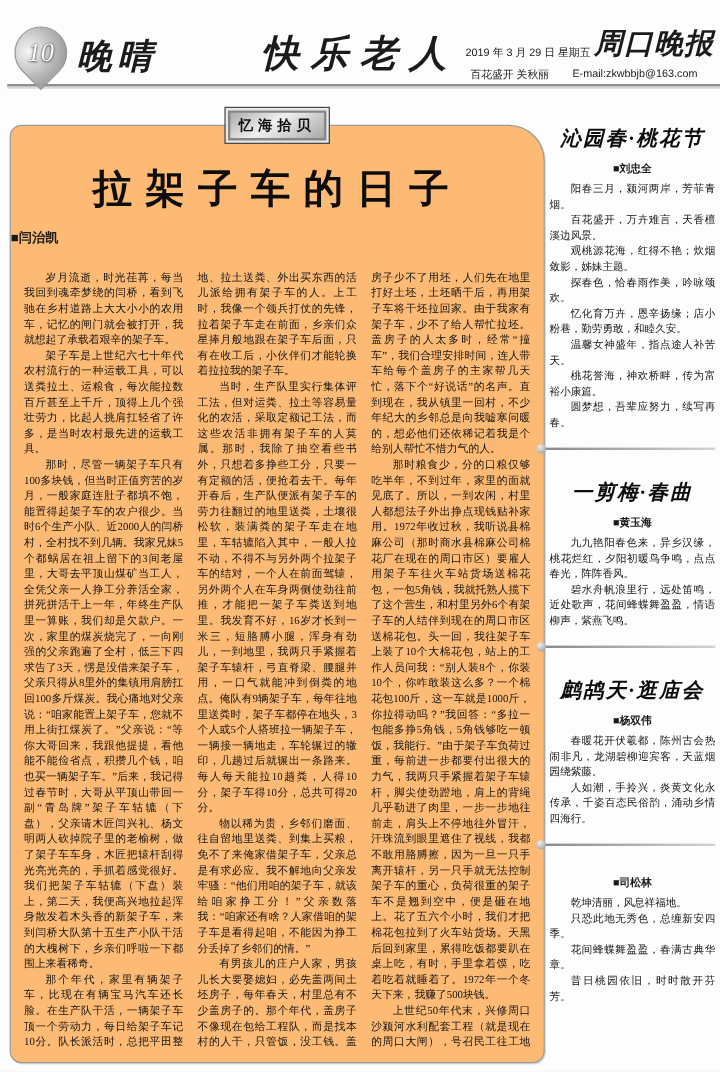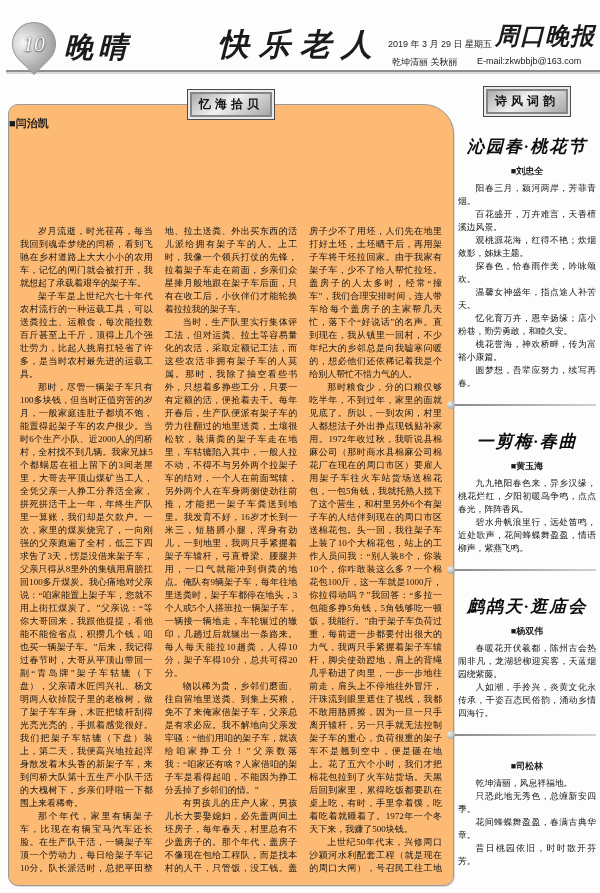--- a/index.html
+++ b/index.html
@@ -69,57 +69,55 @@
 
 <div class="page">
 
   <div>
     <div class="pagenum-pin">
       <span>10</span>
     </div>
     <div class="section-name">晚晴</div>
     <div class="masthead">快乐老人</div>
     <div class="issue-date">2019 年 3 月 29 日 星期五</div>
-    <div class="issue-editor">乾坤清丽 关秋丽</div>
+    <div class="issue-editor">百花盛开 关秋丽</div>
     <div class="issue-email">E-mail:zkwbbjb@163.com</div>
     <div class="paper-name">周口晚报</div>
     <div class="header-rule"></div>
   </div>
 
   <div class="article-box">
     <div class="badge article-badge">忆海拾贝</div>
+    <h1 class="article-title">拉架子车的日子</h1>
     <div class="article-author">■闫治凯</div>
     <div class="article-body">
         <p class="para">岁月流逝，时光荏苒，每当我回到魂牵梦绕的闫桥，看到飞驰在乡村道路上大大小小的农用车，记忆的闸门就会被打开，我就想起了承载着艰辛的架子车。</p>
         <p class="para">架子车是上世纪六七十年代农村流行的一种运载工具，可以送粪拉土、运粮食，每次能拉数百斤甚至上千斤，顶得上几个强壮劳力，比起人挑肩扛轻省了许多，是当时农村最先进的运载工具。</p>
         <p class="para">那时，尽管一辆架子车只有100多块钱，但当时正值穷苦的岁月，一般家庭连肚子都填不饱，能置得起架子车的农户很少。当时6个生产小队、近2000人的闫桥村，全村找不到几辆。我家兄妹5个都蜗居在祖上留下的3间老屋里，大哥去平顶山煤矿当工人，全凭父亲一人挣工分养活全家，拼死拼活干上一年，年终生产队里一算账，我们却是欠款户。一次，家里的煤炭烧完了，一向刚强的父亲跑遍了全村，低三下四求告了3天，愣是没借来架子车，父亲只得从8里外的集镇用肩膀扛回100多斤煤炭。我心痛地对父亲说：“咱家能置上架子车，您就不用上街扛煤炭了。”父亲说：“等你大哥回来，我跟他提提，看他能不能俭省点，积攒几个钱，咱也买一辆架子车。”后来，我记得过春节时，大哥从平顶山带回一副“青岛牌”架子车轱辘（下盘），父亲请木匠闫兴礼、杨文明两人砍掉院子里的老榆树，做了架子车车身，木匠把辕杆刮得光亮光亮的，手抓着感觉很好。我们把架子车轱辘（下盘）装上，第二天，我便高兴地拉起浑身散发着木头香的新架子车，来到闫桥大队第十五生产小队干活的大槐树下，乡亲们呼啦一下都围上来看稀奇。</p>
         <p class="para">那个年代，家里有辆架子车，比现在有辆宝马汽车还长脸。在生产队干活，一辆架子车顶一个劳动力，每日给架子车记10分。队长派活时，总把平田整地、拉土送粪、外出买东西的活儿派给拥有架子车的人。上工时，我像一个领兵打仗的先锋，拉着架子车走在前面，乡亲们众星捧月般地跟在架子车后面，只有在收工后，小伙伴们才能轮换着拉拉我的架子车。</p>
         <p class="para">当时，生产队里实行集体评工法，但对运粪、拉土等容易量化的农活，采取定额记工法，而这些农活非拥有架子车的人莫属。那时，我除了抽空看些书外，只想着多挣些工分，只要一有定额的活，便抢着去干。每年开春后，生产队便派有架子车的劳力往翻过的地里送粪，土壤很松软，装满粪的架子车走在地里，车轱辘陷入其中，一般人拉不动，不得不与另外两个拉架子车的结对，一个人在前面驾辕，另外两个人在车身两侧使劲往前推，才能把一架子车粪送到地里。我发育不好，16岁才长到一米三，短胳膊小腿，浑身有劲儿，一到地里，我两只手紧握着架子车辕杆，弓直脊梁、腰腿并用，一口气就能冲到倒粪的地点。俺队有9辆架子车，每年往地里送粪时，架子车都停在地头，3个人或5个人搭班拉一辆架子车，一辆接一辆地走，车轮辗过的辙印，几趟过后就辗出一条路来。每人每天能拉10趟粪，人得10分，架子车得10分，总共可得20分。</p>
         <p class="para">物以稀为贵，乡邻们磨面、往自留地里送粪、到集上买粮，免不了来俺家借架子车，父亲总是有求必应。我不解地向父亲发牢骚：“他们用咱的架子车，就该给咱家挣工分！”父亲数落我：“咱家还有啥？人家借咱的架子车是看得起咱，不能因为挣工分丢掉了乡邻们的情。”</p>
         <p class="para">有男孩儿的庄户人家，男孩儿长大要娶媳妇，必先盖两间土坯房子，每年春天，村里总有不少盖房子的。那个年代，盖房子不像现在包给工程队，而是找本村的人干，只管饭，没工钱。盖房子少不了用坯，人们先在地里打好土坯，土坯晒干后，再用架子车将干坯拉回家。由于我家有架子车，少不了给人帮忙拉坯。盖房子的人太多时，经常“撞车”，我们合理安排时间，连人带车给每个盖房子的主家帮几天忙，落下个“好说话”的名声。直到现在，我从镇里一回村，不少年纪大的乡邻总是向我嘘寒问暖的，想必他们还依稀记着我是个给别人帮忙不惜力气的人。</p>
         <p class="para">那时粮食少，分的口粮仅够吃半年，不到过年，家里的面就见底了。所以，一到农闲，村里人都想法子外出挣点现钱贴补家用。1972年收过秋，我听说县棉麻公司（那时商水县棉麻公司棉花厂在现在的周口市区）要雇人用架子车往火车站货场送棉花包，一包5角钱，我就托熟人揽下了这个营生，和村里另外6个有架子车的人结伴到现在的周口市区送棉花包。头一回，我往架子车上装了10个大棉花包，站上的工作人员问我：“别人装8个，你装10个，你咋敢装这么多？一个棉花包100斤，这一车就是1000斤，你拉得动吗？”我回答：“多拉一包能多挣5角钱，5角钱够吃一顿饭，我能行。”由于架子车负荷过重，每前进一步都要付出很大的力气，我两只手紧握着架子车辕杆，脚尖使劲蹬地，肩上的背绳几乎勒进了肉里，一步一步地往前走，肩头上不停地往外冒汗，汗珠流到眼里遮住了视线，我都不敢用胳膊擦，因为一旦一只手离开辕杆，另一只手就无法控制架子车的重心，负荷很重的架子车不是翘到空中，便是砸在地上。花了五六个小时，我们才把棉花包拉到了火车站货场。天黑后回到家里，累得吃饭都要趴在桌上吃，有时，手里拿着馍，吃着吃着就睡着了。1972年一个冬天下来，我赚了500块钱。</p>
         <p class="para">上世纪50年代末，兴修周口沙颍河水利配套工程（就是现在的周口大闸），号召民工往工地上拉石块。商水县号召农民拉着架子车上确山县山上拉石块，运到周口大闸工地。生产队派我们6家有架子车的户去拉石块。那天天刚麻麻亮，俺队的闫世亮、闫世强、闫兴科、闫兴中、闫金中和我6个人往布袋里装了20个黑窝窝头（红薯面做的），冒着寒风，经过保庄、谭庄，走到漯河附近时天已经黑了，当时闫世强是队里的副队长，他说：“休息一下吧，生火烧点水喝。”</p>
       </div>
   </div>
 
   <div class="sidebar">
-    <div class="sidebar-badge-wrap">
-      <div class="badge">诗风词韵</div>
-    </div>
 
     <div class="poem mt18">
       <h2 class="poem-title">沁园春·桃花节</h2>
       <div class="poem-author">■刘忠全</div>
       <div class="poem-body">
           <p class="poem-line">阳春三月，颍河两岸，芳菲青烟。</p>
           <p class="poem-line">百花盛开，万卉难言，天香檀溪边风景。</p>
           <p class="poem-line">观桃源花海，红得不艳；炊烟敛影，姊妹主题。</p>
           <p class="poem-line">探春色，恰春雨作美，吟咏颂欢。</p>
+          <p class="poem-line">忆化育万卉，恩辛扬缘；店小粉巷，勤劳勇敢，和睦久安。</p>
           <p class="poem-line">温馨女神盛年，指点途人补苦天。</p>
-          <p class="poem-line">忆化育万卉，恩辛扬缘；店小粉巷，勤劳勇敢，和睦久安。</p>
           <p class="poem-line">桃花誉海，神欢桥畔，传为富裕小康篇。</p>
           <p class="poem-line">圆梦想，吾辈应努力，续写再春。</p>
         </div>
     </div>
 
     <div class="poem-divider"></div>
 
     <div class="poem">
       <h2 class="poem-title">一剪梅·春曲</h2>
       <div class="poem-author">■黄玉海</div>

